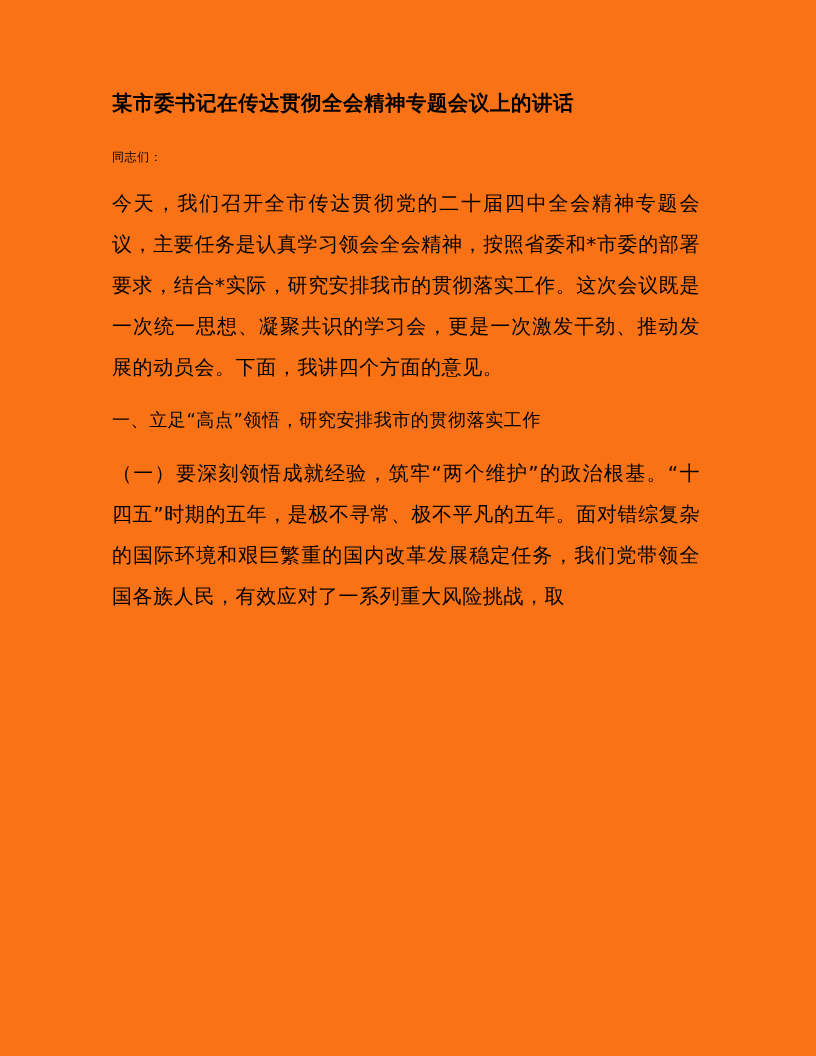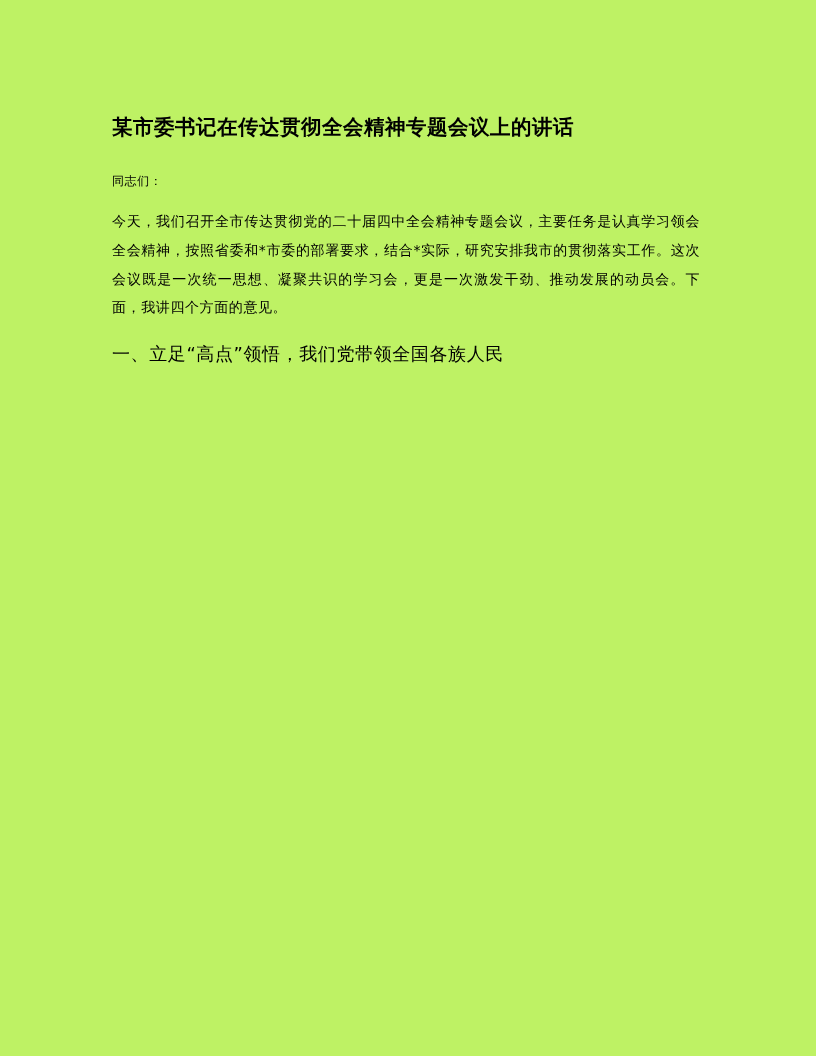--- a/index.html
+++ b/index.html
@@ -11,33 +11,33 @@
     width: 816px;
     height: 1056px;
     font-family: "DejaVu Sans", "Liberation Sans", sans-serif;
     color: #000000;
     overflow: hidden;
   }
   .page {
     width: 816px;
     height: 1056px;
     box-sizing: border-box;
-    padding: 112px 108px 60px 112px;
-    background: #bef264;
+    padding: 88px 108px 60px 112px;
+    background: #f97316;
   }
   .doc-title {
     font-size: 20.5px;
     font-weight: 700;
     letter-spacing: 0.5px;
     text-align: left;
     margin: 0 0 26px 0;
     line-height: 1.5;
   }
   .para {
-    font-size: 14px;
+    font-size: 20px;
     line-height: 2.05;
     margin: 0 8px 14px 0;
     text-align: justify;
     letter-spacing: 0.6px;
   }
   .salutation {
     font-size: 12px;
     line-height: 2.05;
     margin: 0 0 14px 0;
     letter-spacing: 0.6px;
@@ -49,14 +49,15 @@
     letter-spacing: 0.6px;
   }
 </style>
 </head>
 <body>
 
 <div class="page">
   <h1 class="doc-title">某市委书记在传达贯彻全会精神专题会议上的讲话</h1>
   <p class="salutation">同志们：</p>
   <p class="para">今天，我们召开全市传达贯彻党的二十届四中全会精神专题会议，主要任务是认真学习领会全会精神，按照省委和*市委的部署要求，结合*实际，研究安排我市的贯彻落实工作。这次会议既是一次统一思想、凝聚共识的学习会，更是一次激发干劲、推动发展的动员会。下面，我讲四个方面的意见。</p>
-  <p class="heading">一、立足“高点”领悟，我们党带领全国各族人民</p>
+  <p class="heading">一、立足“高点”领悟，研究安排我市的贯彻落实工作</p>
+  <p class="para">（一）要深刻领悟成就经验，筑牢“两个维护”的政治根基。“十四五”时期的五年，是极不寻常、极不平凡的五年。面对错综复杂的国际环境和艰巨繁重的国内改革发展稳定任务，我们党带领全国各族人民，有效应对了一系列重大风险挑战，取</p>
 </div>
 
 </body></html>

